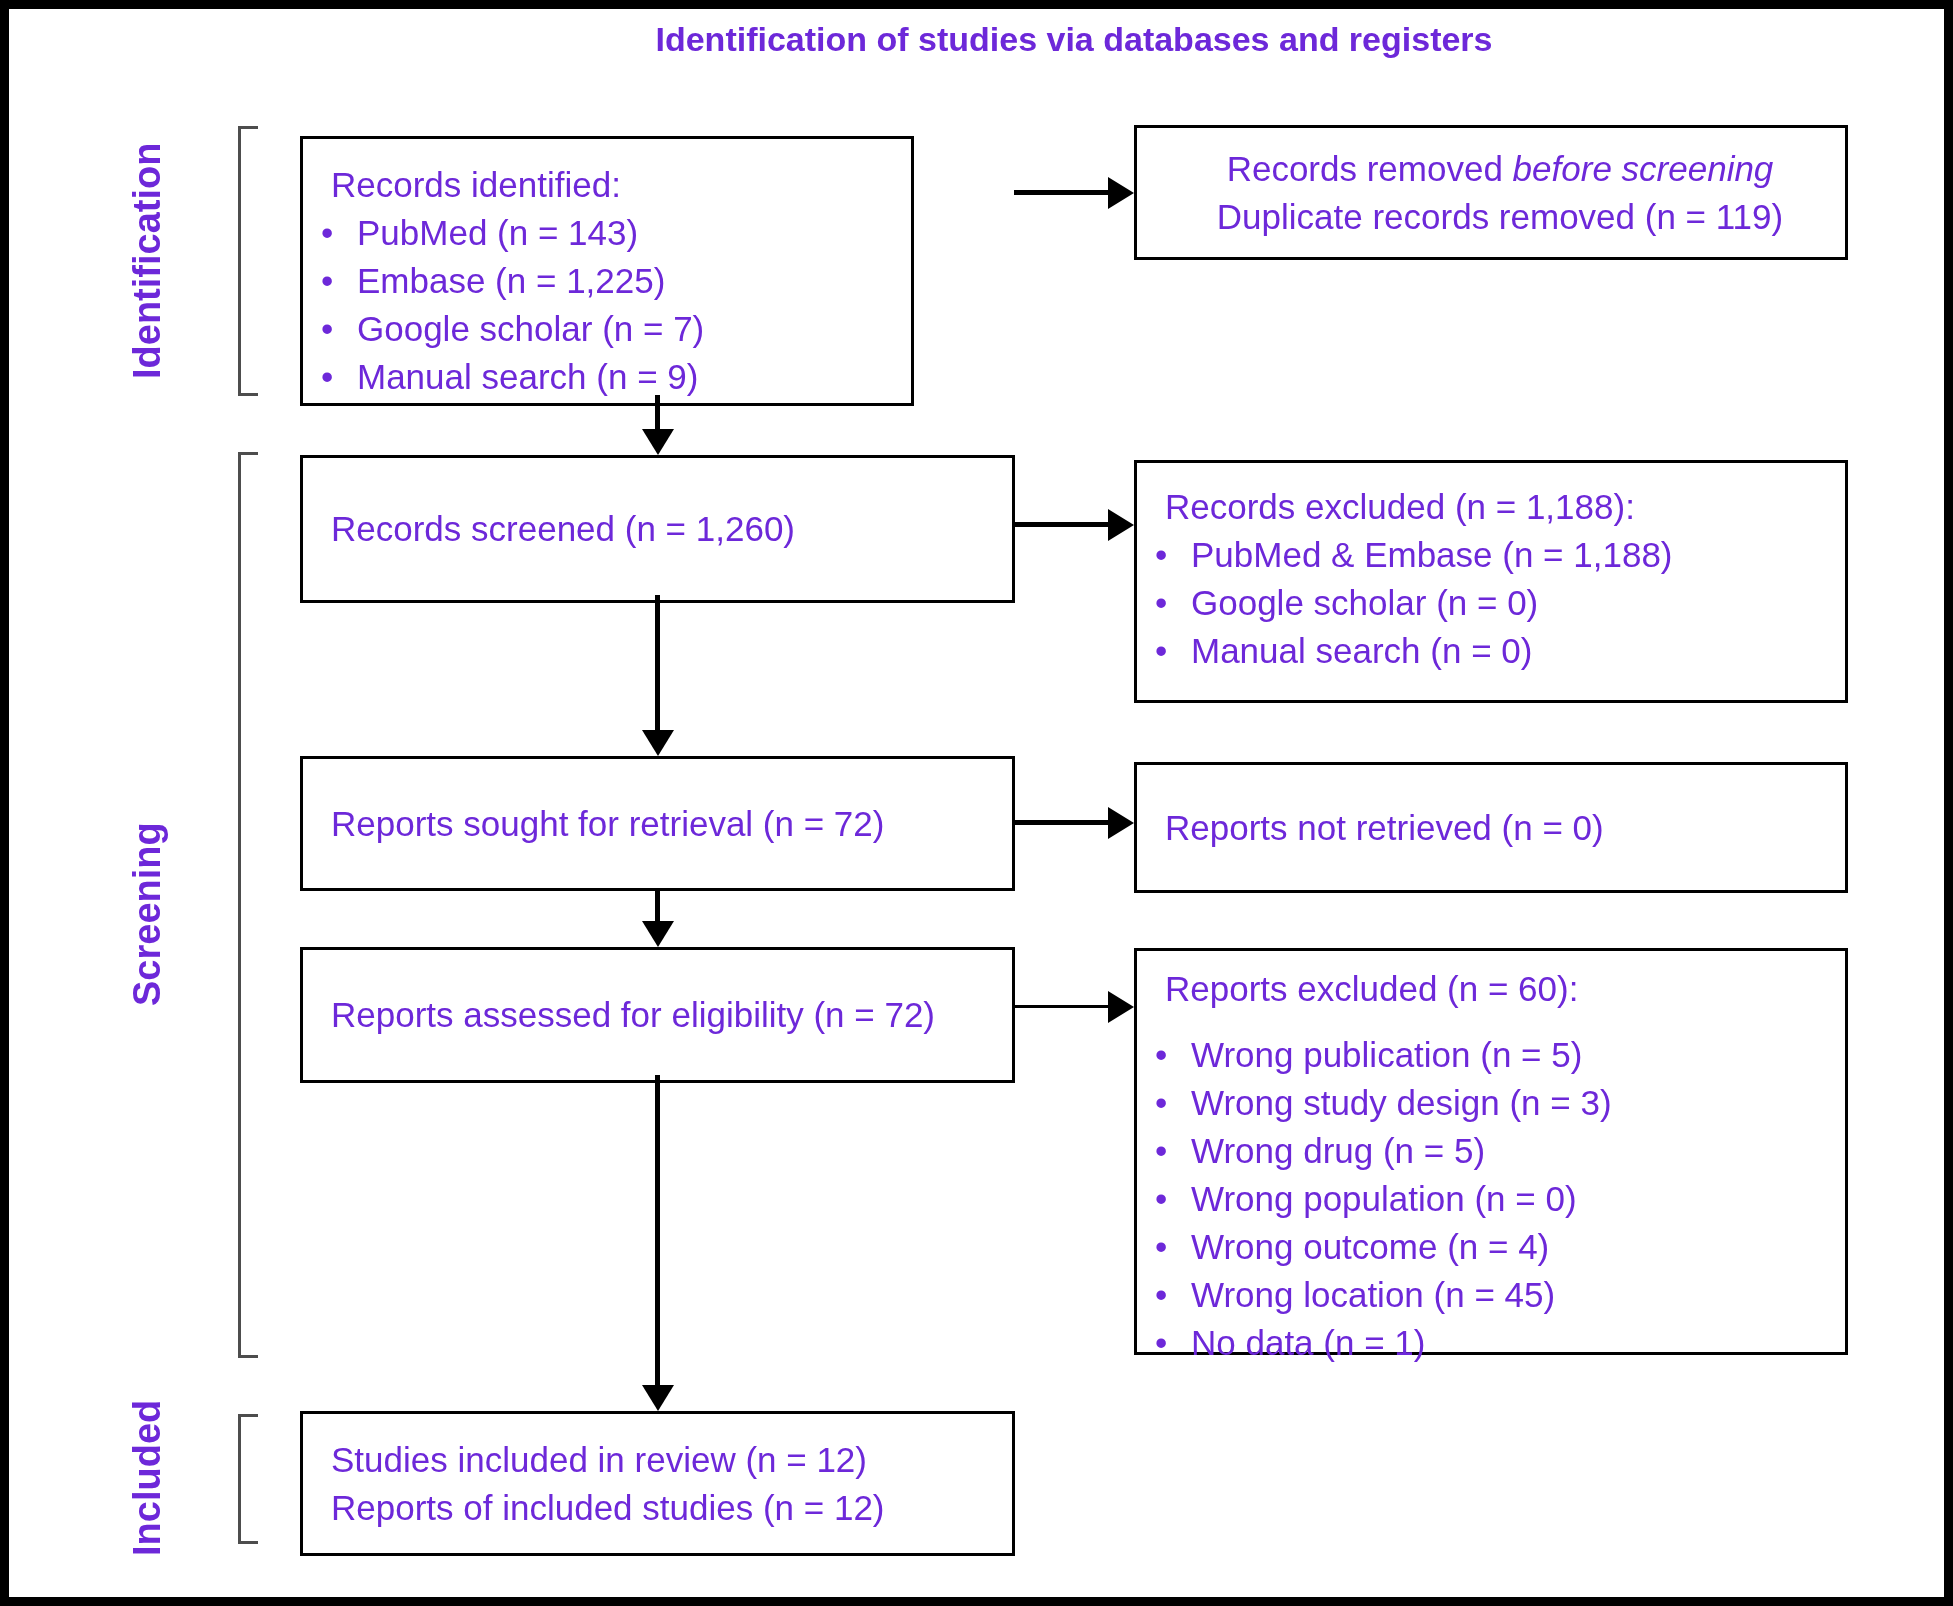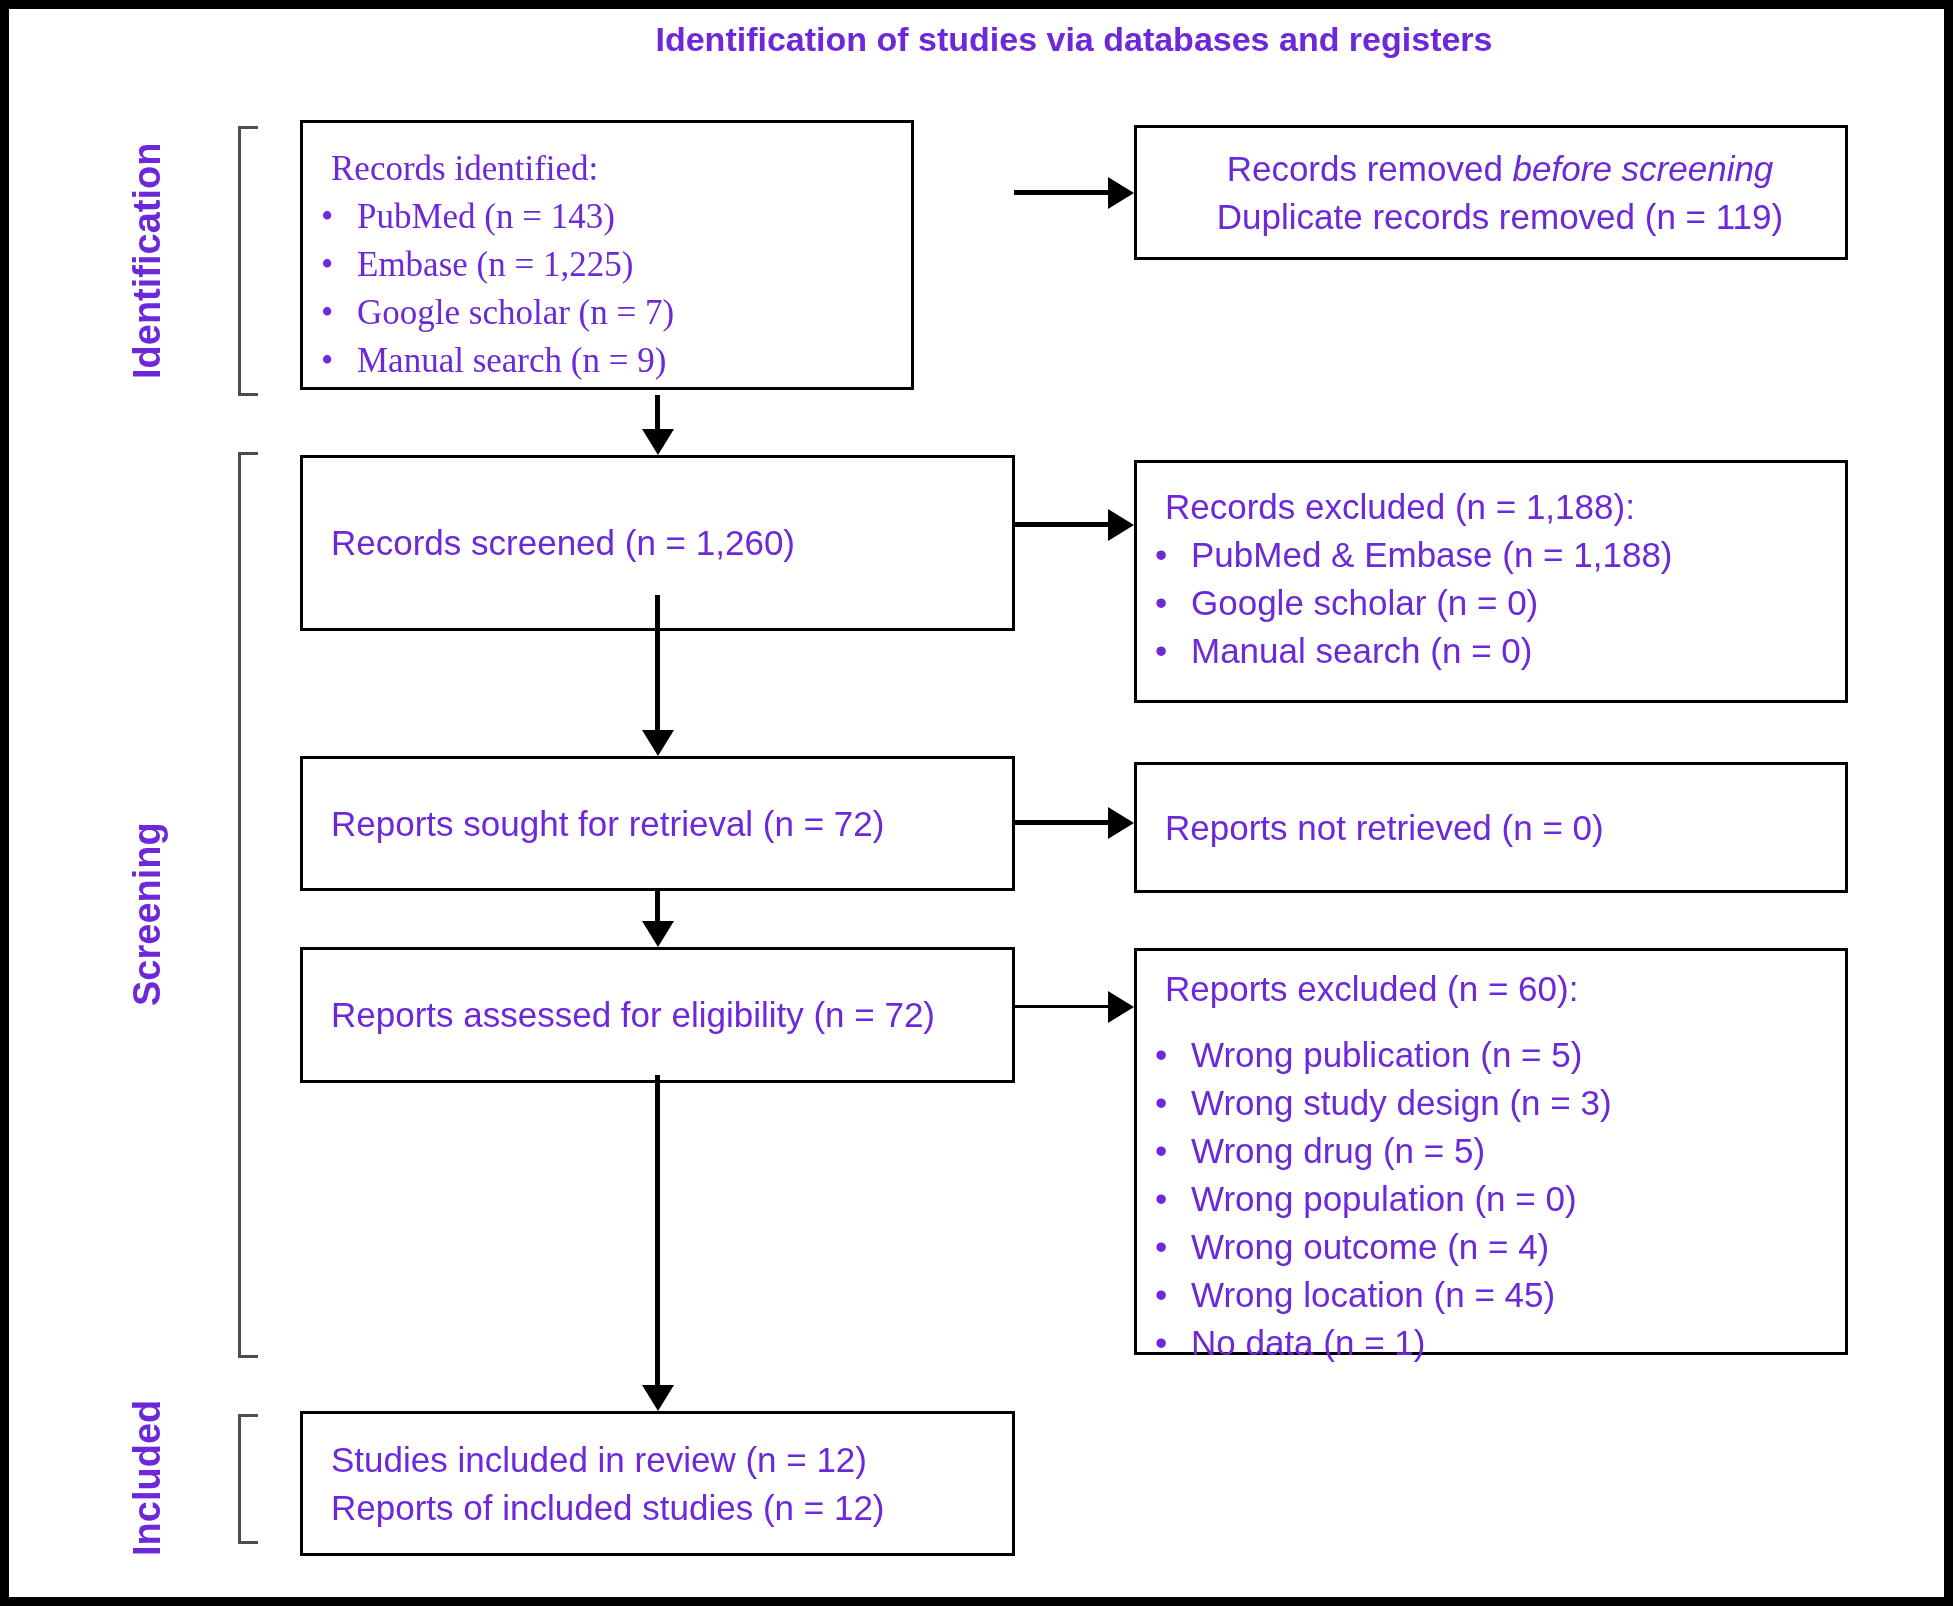--- a/index.html
+++ b/index.html
@@ -57,31 +57,31 @@
   <div class="title">Identification of studies via databases and registers</div>
 
   <div class="stage-label" style="left:126px; top:111px; height:300px;">Identification</div>
   <div class="stage-label" style="left:126px; top:754px; height:320px;">Screening</div>
   <div class="stage-label" style="left:126px; top:1318px; height:320px;">Included</div>
 
   <div class="bracket" style="top:126px; height:270px;"></div>
   <div class="bracket" style="top:452px; height:906px;"></div>
   <div class="bracket" style="top:1414px; height:130px;"></div>
 
-  <div class="box pad" style="left:300px; top:120px; width:614px; height:270px;font-family:Liberation Serif, serif;">
+  <div class="box pad" style="left:300px; top:136px; width:614px; height:270px;">
     <div>Records identified:</div>
     <ul class="bullets">
       <li>PubMed (n = 143)</li>
       <li>Embase (n = 1,225)</li>
       <li>Google scholar (n = 7)</li>
       <li>Manual search (n = 9)</li>
     </ul>
   </div>
 
-  <div class="box vcenter" style="left:300px; top:455px; width:715px; height:176px;">
+  <div class="box vcenter" style="left:300px; top:455px; width:715px; height:148px;">
     <div>Records screened (n = 1,260)</div>
   </div>
 
   <div class="box vcenter" style="left:300px; top:756px; width:715px; height:135px;">
     <div>Reports sought for retrieval (n = 72)</div>
   </div>
 
   <div class="box vcenter" style="left:300px; top:947px; width:715px; height:136px;">
     <div>Reports assessed for eligibility (n = 72)</div>
   </div>

